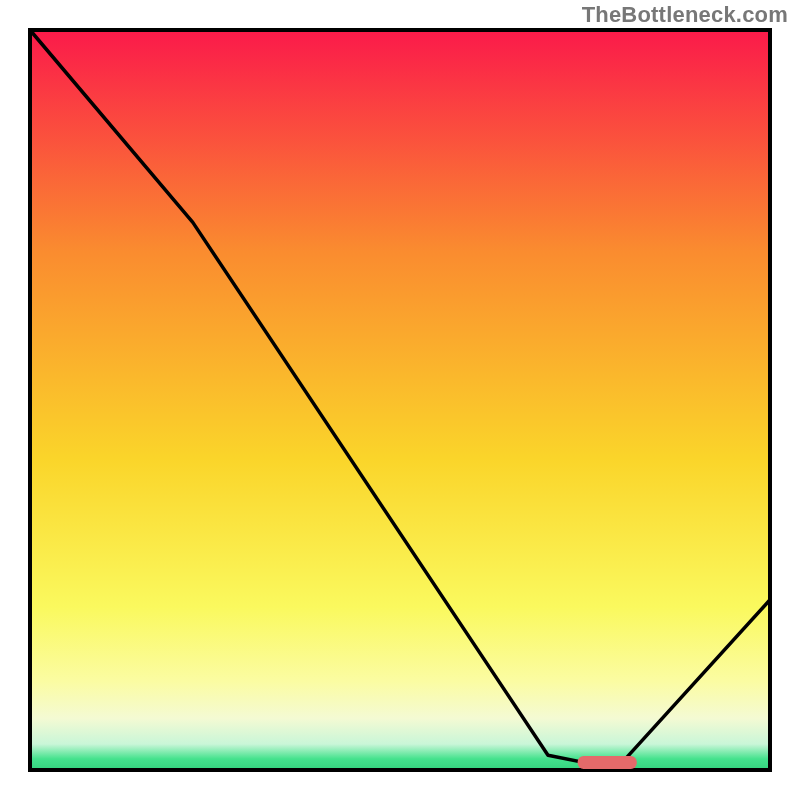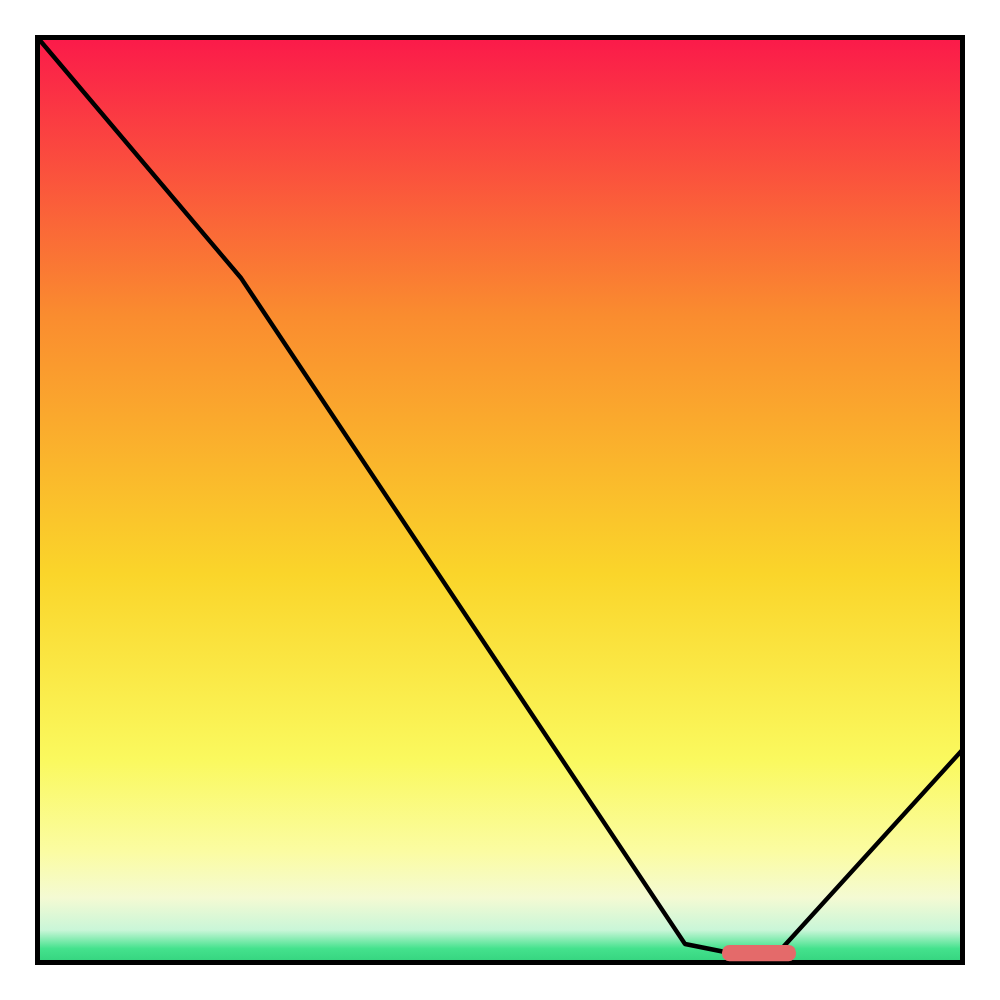--- a/index.html
+++ b/index.html
@@ -27,20 +27,21 @@
     user-select: none;
   }
   svg {
     display: block;
   }
 </style>
 </head>
 <body>
 <div class="wrap">
 
+<div class="watermark">TheBottleneck.com</div>
 
 <svg id="chart-svg" width="800" height="800" viewBox="0 0 800 800">
   <defs>
     <linearGradient id="bg-grad" x1="0" y1="0" x2="0" y2="1">
       <stop id="g-top" offset="0%" stop-color="#fb1a4a"></stop>
       <stop id="g-q1" offset="30%" stop-color="#fa8c2f"></stop>
       <stop id="g-mid" offset="58%" stop-color="#fad52a"></stop>
       <stop id="g-q3" offset="78%" stop-color="#faf95e"></stop>
       <stop id="g-b1" offset="88%" stop-color="#fbfca2"></stop>
       <stop id="g-b2" offset="93%" stop-color="#f4fad3"></stop>

